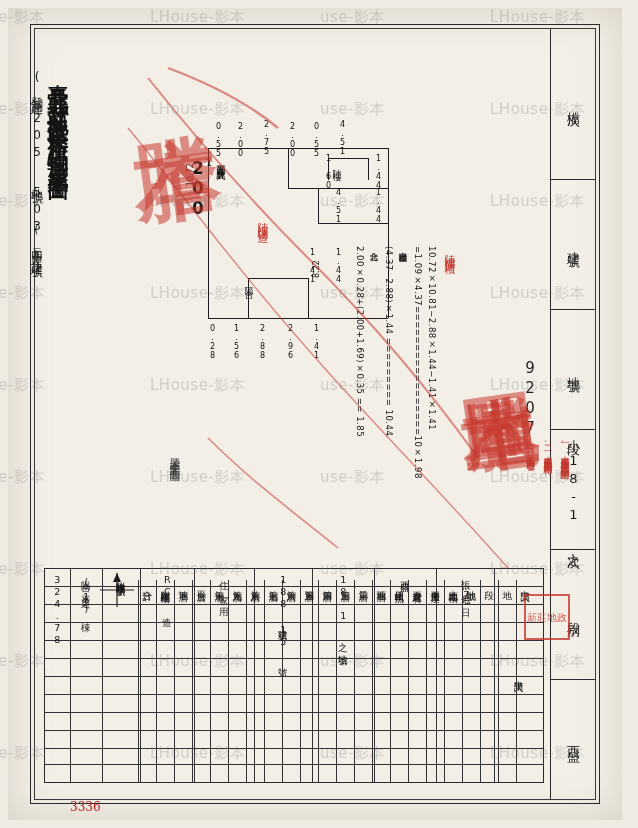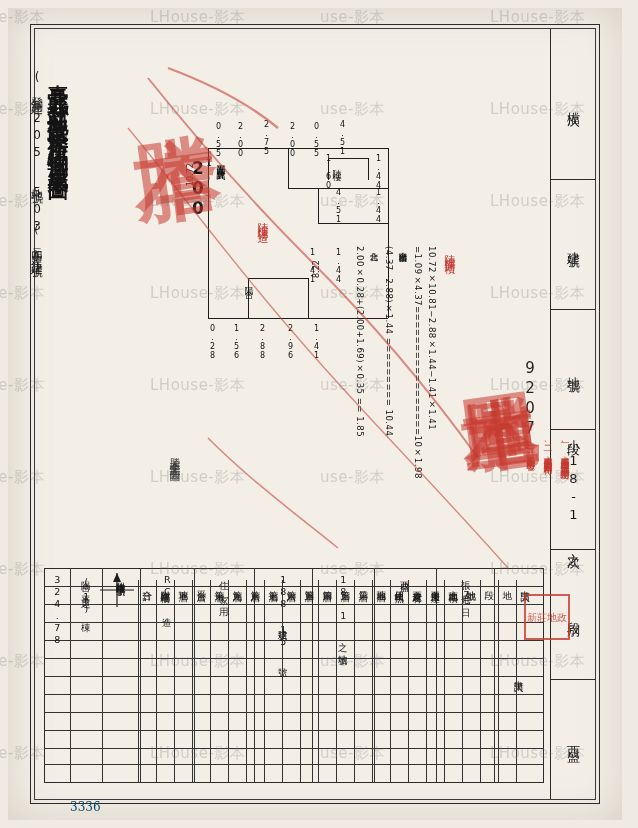--- a/index.html
+++ b/index.html
@@ -116,21 +116,21 @@
   .bottombox{
     position:absolute;left:40px;bottom:22px;width:120px;height:50px;
     border:1.4px solid #c8392f;
   }
   .seal{
     position:absolute;width:42px;height:42px;border:2px solid #c8392f;
     color:#c8392f;font-size:10px;display:flex;align-items:center;
     justify-content:center;text-align:center;line-height:1.1;opacity:.8;
   }
   .pencil{
-    position:absolute;color:#0c4a6e;font-family:"DejaVu Serif","Liberation Serif",serif;
+    position:absolute;color:#b91c1c;font-family:"DejaVu Serif","Liberation Serif",serif;
   }
   .pagenum{
     position:absolute;right:56px;top:330px;
     writing-mode:vertical-rl;text-orientation:upright;
     font-size:15px;color:#222;letter-spacing:2px;
   }
 </style>
 </head>
 <body>
 

